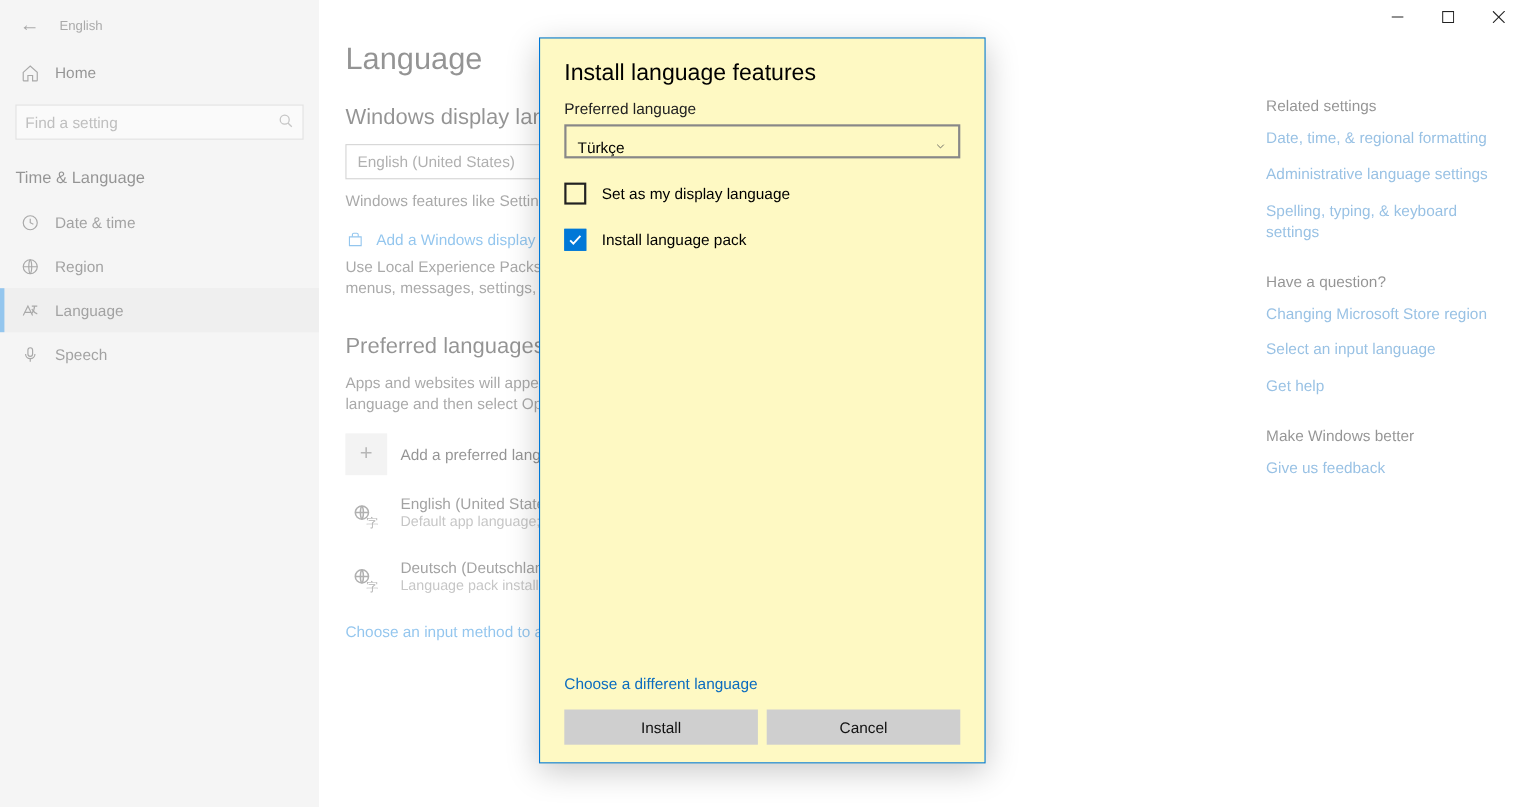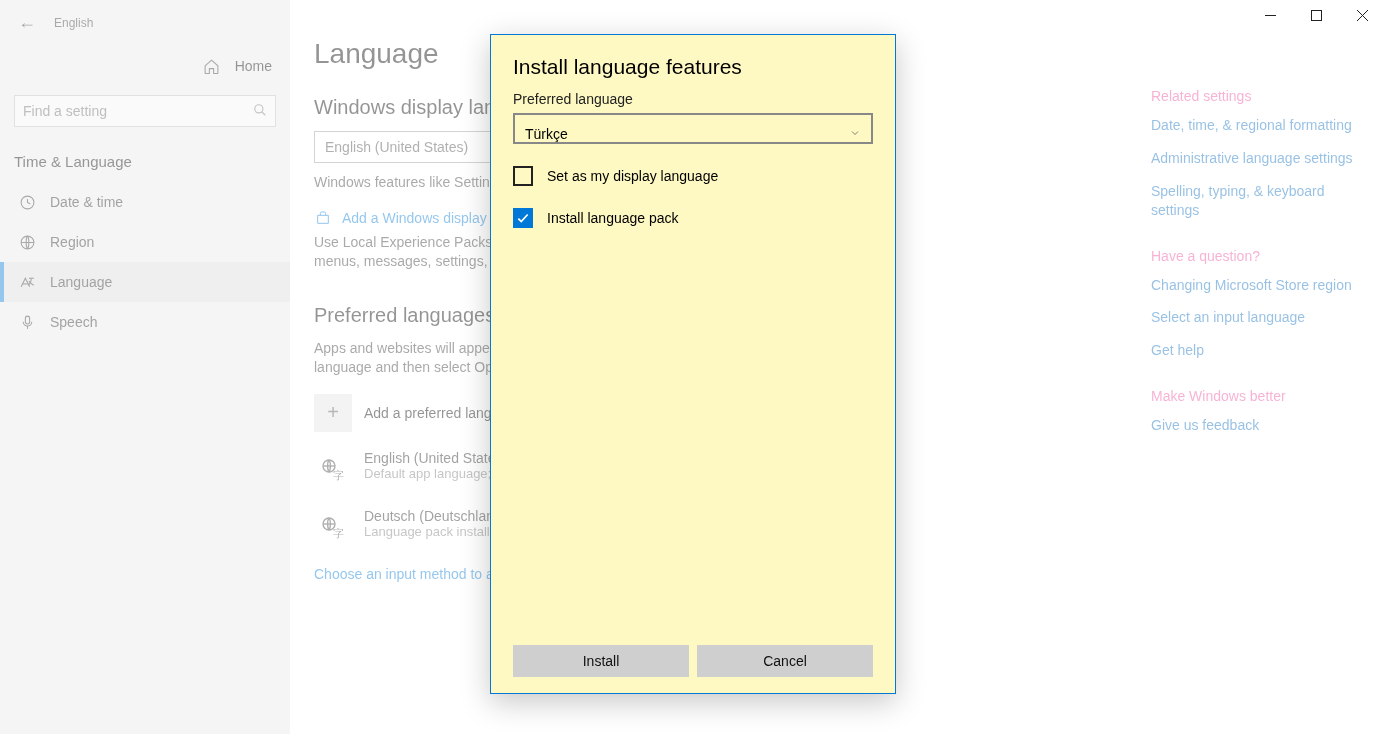--- a/index.html
+++ b/index.html
@@ -4,21 +4,21 @@
 <style>
   * { box-sizing: border-box; margin: 0; padding: 0; font-family: "Segoe UI", Arial, sans-serif; }
   html, body { width: 1385px; height: 734px; overflow: hidden; background: #fff; color: #000; }
   .app { display: flex; width: 100%; height: 100%; position: relative; }
   .overlay { position: absolute; inset: 0; background: rgba(255,255,255,0.58); z-index: 5; pointer-events: none; }
 
   
   .sidebar { width: 290px; background: #e6e6e6; height: 100%; padding-top: 8px; position: relative; }
   .sidebar .back-row { display: flex; align-items: center; gap: 18px; padding: 4px 18px 14px; font-size: 12px; color: #333; }
   .sidebar .back-row .arrow { font-size: 18px; }
-  .sidebar .home-row { display: flex; align-items: center; gap: 14px; padding: 10px 18px; font-size: 14px; justify-content: flex-end; }
+  .sidebar .home-row { display: flex; align-items: center; gap: 14px; padding: 10px 18px; font-size: 14px; }
   .icon-s { width: 18px; height: 18px; display: inline-flex; align-items: center; justify-content: center; color: #333; }
   .search-box { margin: 10px 14px 20px; height: 32px; border: 1px solid #b8b8b8; background: #f2f2f2; display: flex; align-items: center; padding: 0 8px; justify-content: space-between; font-size: 14px; }
   .search-box .placeholder { color: #666; text-align: right; }
   .search-box .sicon { color: #888; font-size: 14px; }
   .section-title { padding: 6px 14px 12px; font-size: 15px; font-weight: 400; }
   .nav-item { display: flex; align-items: center; gap: 14px; padding: 11px 18px; font-size: 14px; color: #222; }
   .nav-item.active { background: #d8d8d8; position: relative; }
   .nav-item.active::before { content: ""; position: absolute; left: 0; top: 0; bottom: 0; width: 4px; background: #0078d7; }
 
   
@@ -33,21 +33,21 @@
   .block { margin-top: 32px; }
   .add-row { display: flex; align-items: center; gap: 12px; margin-bottom: 18px; font-size: 14px; }
   .add-box { width: 38px; height: 38px; background: #e2e2e2; display: flex; align-items: center; justify-content: center; font-size: 20px; color: #555; }
   .lang-row { display: flex; align-items: flex-start; gap: 12px; margin-bottom: 20px; font-size: 14px; }
   .lang-icon { width: 38px; height: 38px; display: flex; align-items: center; justify-content: center; font-size: 22px; color: #444; }
   .lang-text .t1 { color: #222; }
   .lang-text .t2 { color: #777; font-size: 13px; line-height: 1.3; }
 
   
   .rail { position: absolute; right: 22px; top: 88px; width: 212px; }
-  .rail h3 { font-size: 14px; font-weight: 500; color: #ec4899; margin-bottom: 12px; }
+  .rail h3 { font-size: 14px; font-weight: 500; color: #000000; margin-bottom: 12px; }
   .rail a { display: block; color: #0b6cbf; font-size: 14px; margin-bottom: 14px; line-height: 1.35; text-decoration: none; cursor: pointer; }
   .rail .group { margin-bottom: 28px; }
 
   
   .wincontrols { position: absolute; top: 0; right: 0; display: flex; z-index: 20; }
   .wincontrols div { width: 46px; height: 30px; display: flex; align-items: center; justify-content: center; font-size: 13px; color: #222; }
 
   
   .dialog { position: absolute; z-index: 30; left: 490px; top: 34px; width: 406px; height: 660px; background: #fef9c3; border: 1px solid #0078d7; box-shadow: 0 8px 28px rgba(0,0,0,0.22); padding: 20px 22px 16px; display: flex; flex-direction: column; }
   .dialog h2 { font-size: 21px; font-weight: 500; margin-bottom: 12px; }
@@ -271,19 +271,20 @@
     <div class="chk-row">
       <div class="chk checked">
         <svg width="14" height="14" viewBox="0 0 24 24" fill="none" stroke="#fff" stroke-width="3">
             <polyline points="4 13 9 18 20 6"></polyline>
           </svg>
       </div>
       <span>Install language pack</span>
     </div>
 
     <div class="spacer"></div>
+    <a class="diff">Choose a different language</a>
     <div class="btn-row">
       <button class="btn">Install</button>
       <button class="btn">Cancel</button>
     </div>
   </div>
 
 </div>
 
 </body></html>

